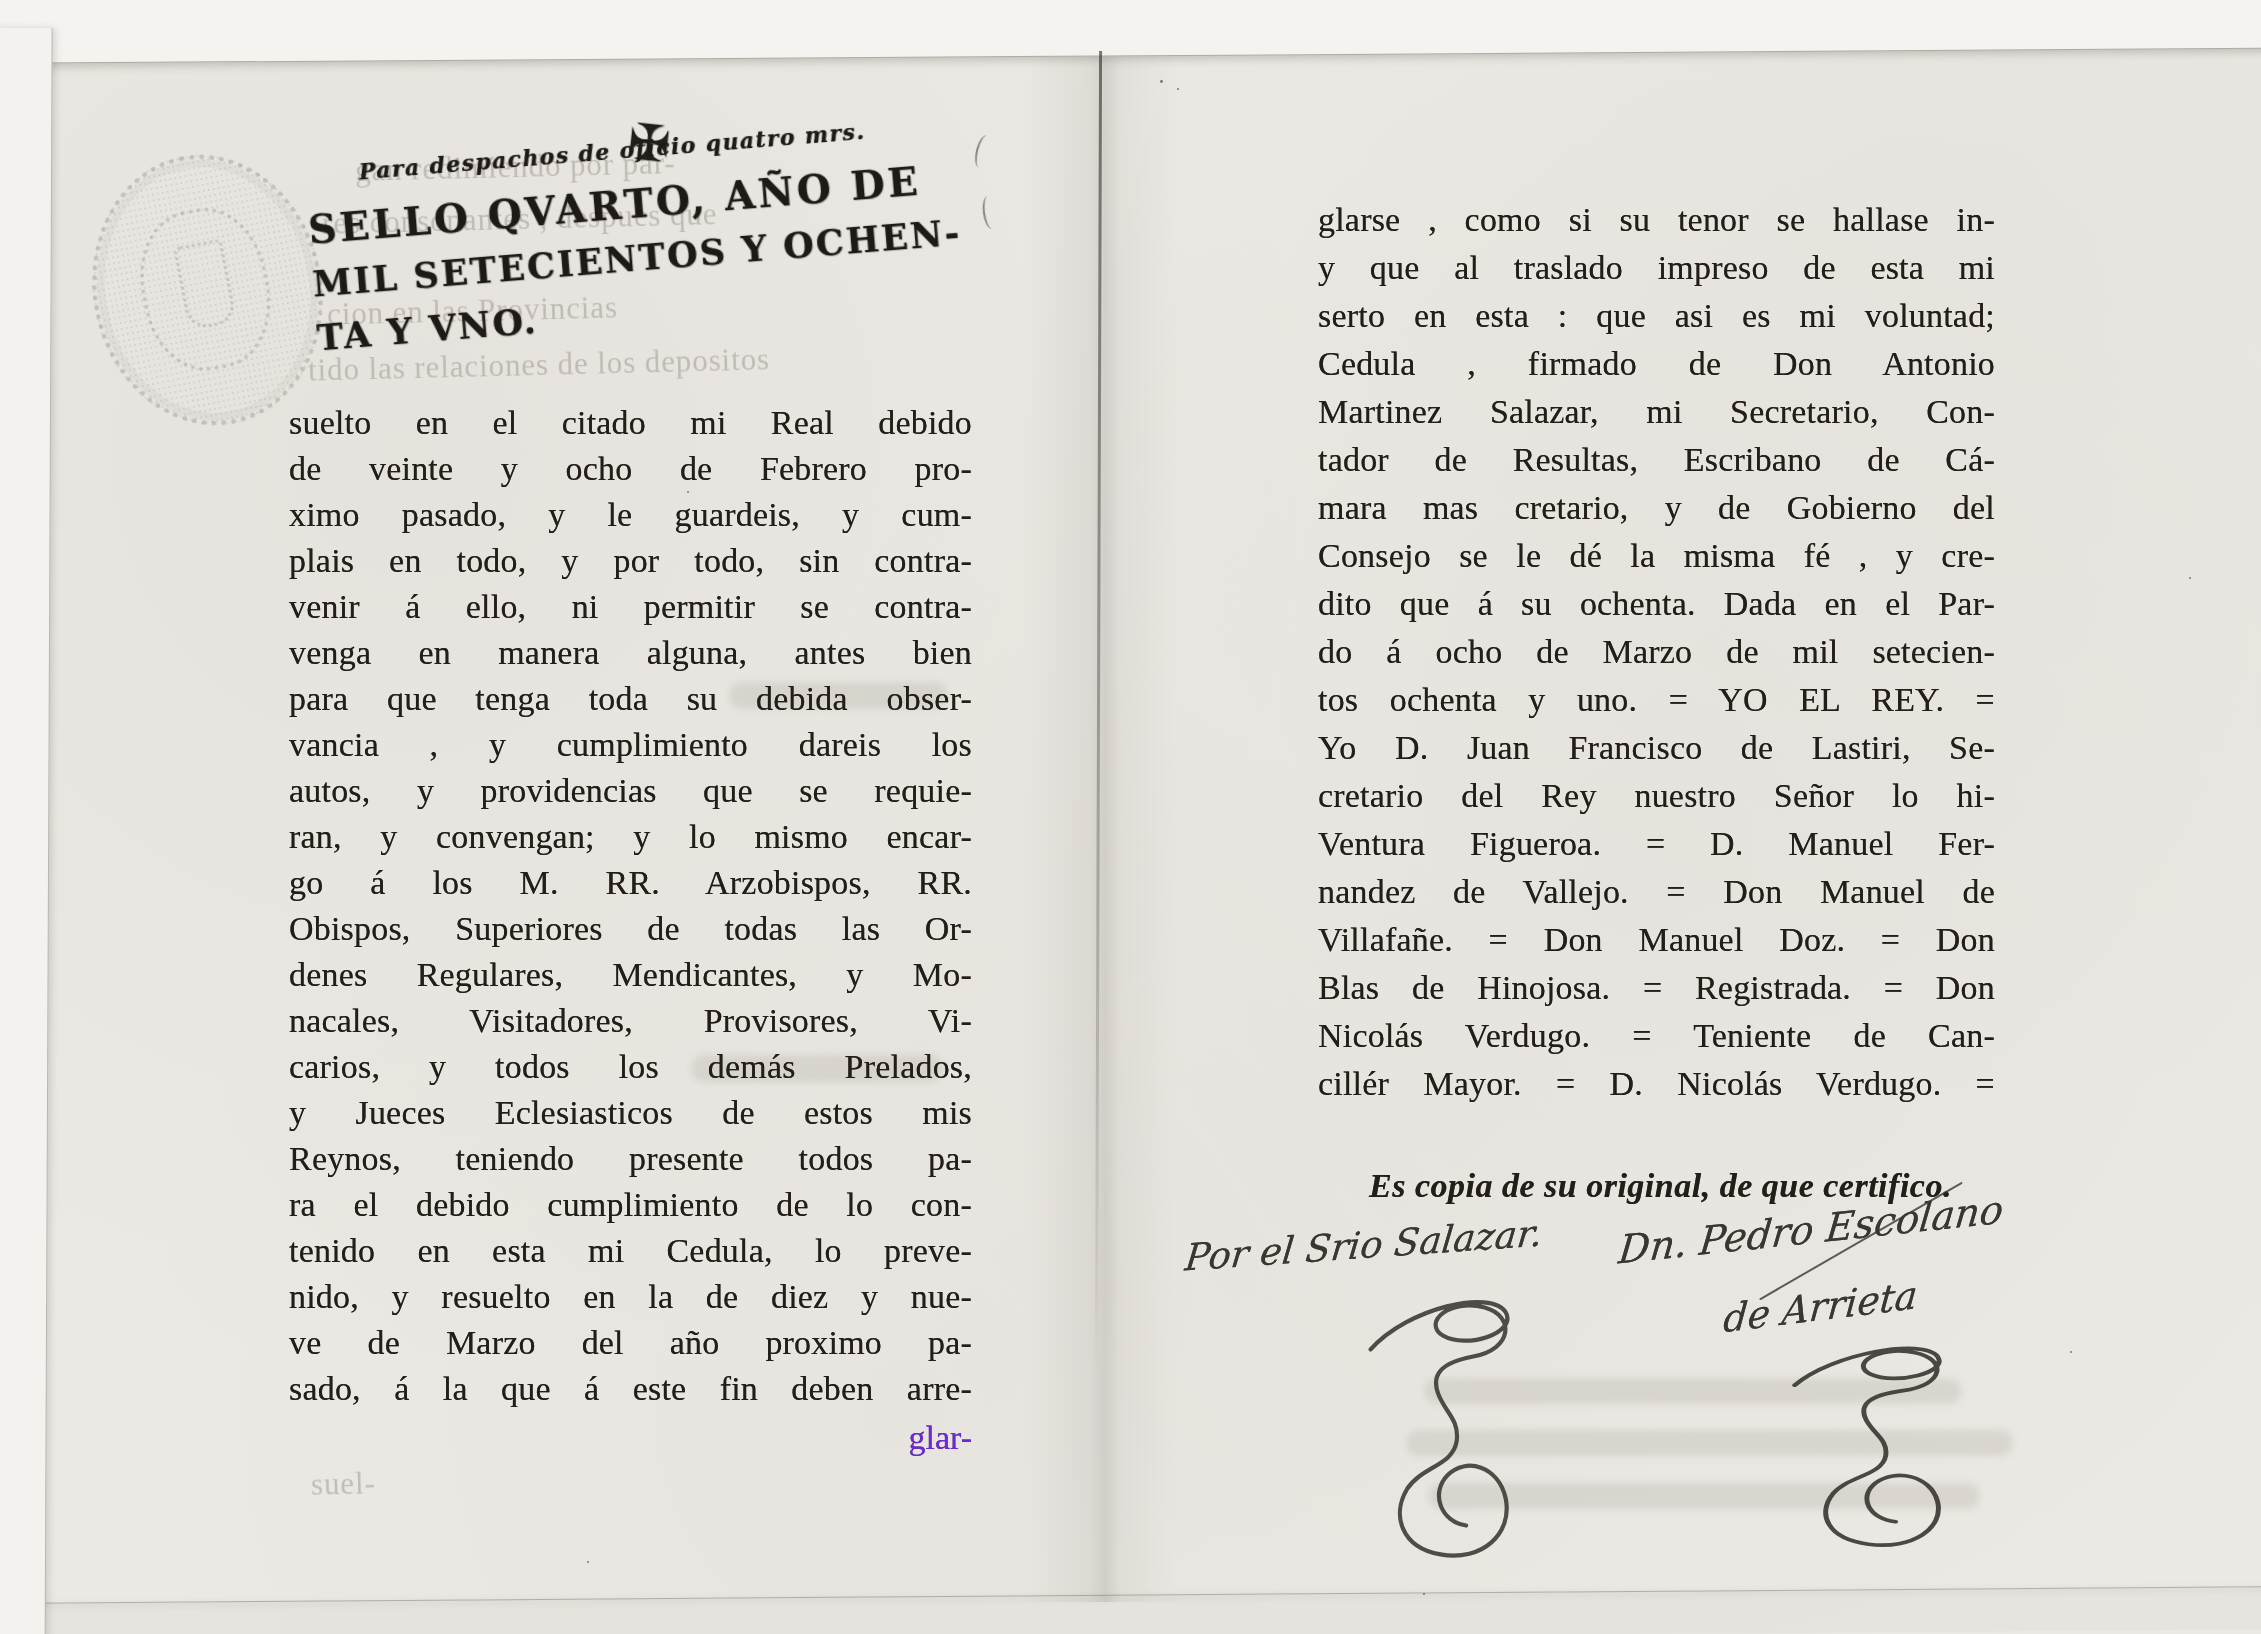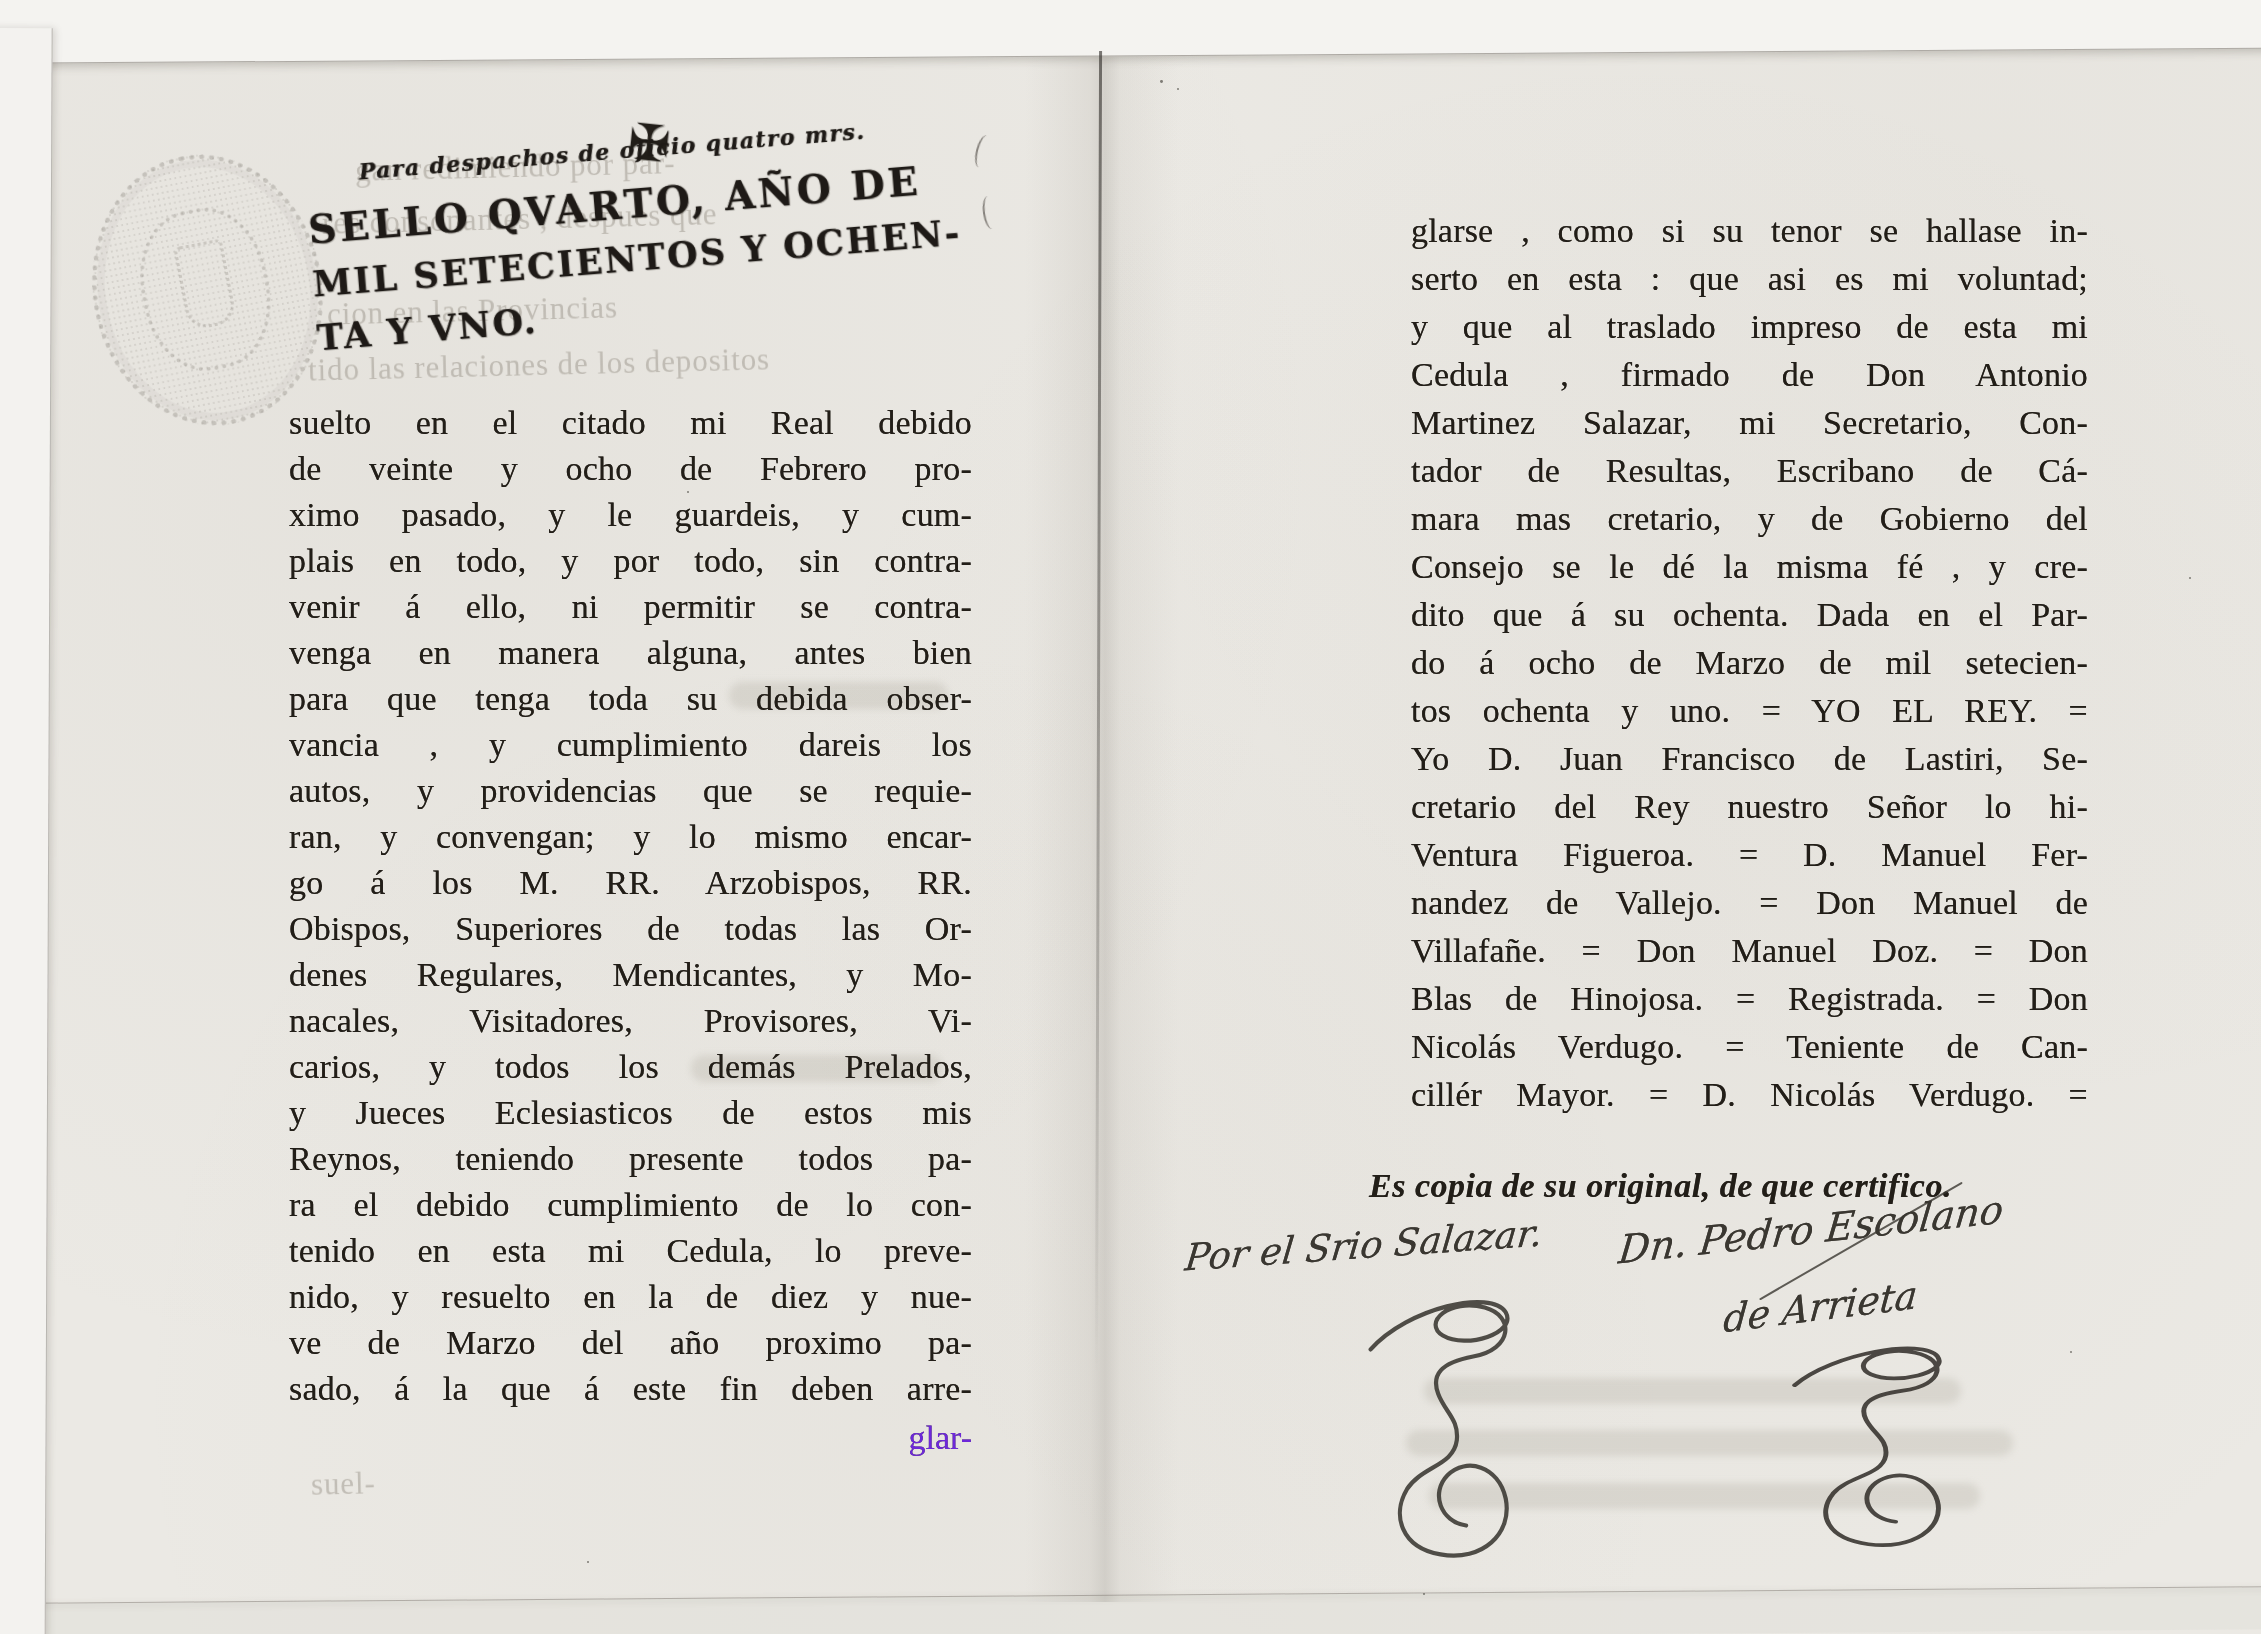--- a/index.html
+++ b/index.html
@@ -123,21 +123,21 @@
   
   .col{position:absolute;z-index:5;color:#221e18;}
   .tl{
     text-align:justify;text-align-last:justify;
     font-size:34px;height:46px;line-height:46px;
     letter-spacing:0.2px;
     text-shadow:0 0 0.6px rgba(32,27,21,.78);
     white-space:nowrap;overflow:visible;
   }
   .lcol{left:289px;top:400px;width:683px;}
-  .rcol{left:1411px;top:196px;width:677px;margin-top:11px;}
+  .rcol{left:1318px;top:196px;width:677px;}
   .rcol .tl{height:48px;line-height:48px;}
   .catchword{
     position:absolute;left:289px;top:1419px;width:683px;z-index:5;
     font-size:34px;color:#6d28d9;text-align:right;
     text-shadow:0 0 0.6px rgba(32,27,21,.78);
   }
   .cert{
     position:absolute;left:1345px;top:1167px;width:635px;z-index:5;
     font-size:34px;font-style:italic;font-weight:bold;color:#221e18;
     letter-spacing:0.5px;
@@ -235,22 +235,22 @@
     <div class="tl">ra el debido cumplimiento de lo con-</div>
     <div class="tl">tenido en esta mi Cedula, lo preve-</div>
     <div class="tl">nido, y resuelto en la de diez y nue-</div>
     <div class="tl">ve de Marzo del año proximo pa-</div>
     <div class="tl">sado, á la que á este fin deben arre-</div>
   </div>
   <div class="catchword">glar-</div>
 
   <div class="col rcol">
     <div class="tl">glarse , como si su tenor se hallase in-</div>
+    <div class="tl">y que al traslado impreso de esta mi</div>
     <div class="tl">serto en esta : que asi es mi voluntad;</div>
-    <div class="tl">y que al traslado impreso de esta mi</div>
     <div class="tl">Cedula , firmado de Don Antonio</div>
     <div class="tl">Martinez Salazar, mi Secretario, Con-</div>
     <div class="tl">tador de Resultas, Escribano de Cá-</div>
     <div class="tl">mara mas cretario, y de Gobierno del</div>
     <div class="tl">Consejo se le dé la misma fé , y cre-</div>
     <div class="tl">dito que á su ochenta. Dada en el Par-</div>
     <div class="tl">do á ocho de Marzo de mil setecien-</div>
     <div class="tl">tos ochenta y uno. = YO EL REY. =</div>
     <div class="tl">Yo D. Juan Francisco de Lastiri, Se-</div>
     <div class="tl">cretario del Rey nuestro Señor lo hi-</div>

